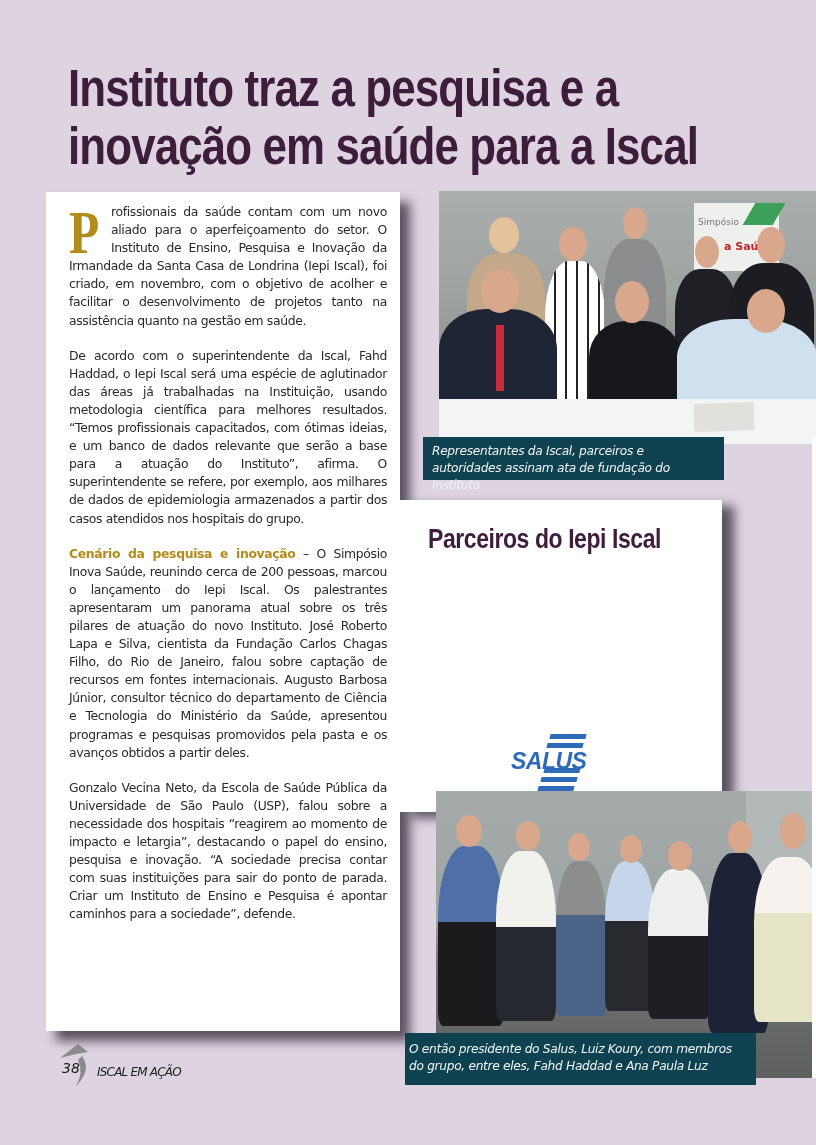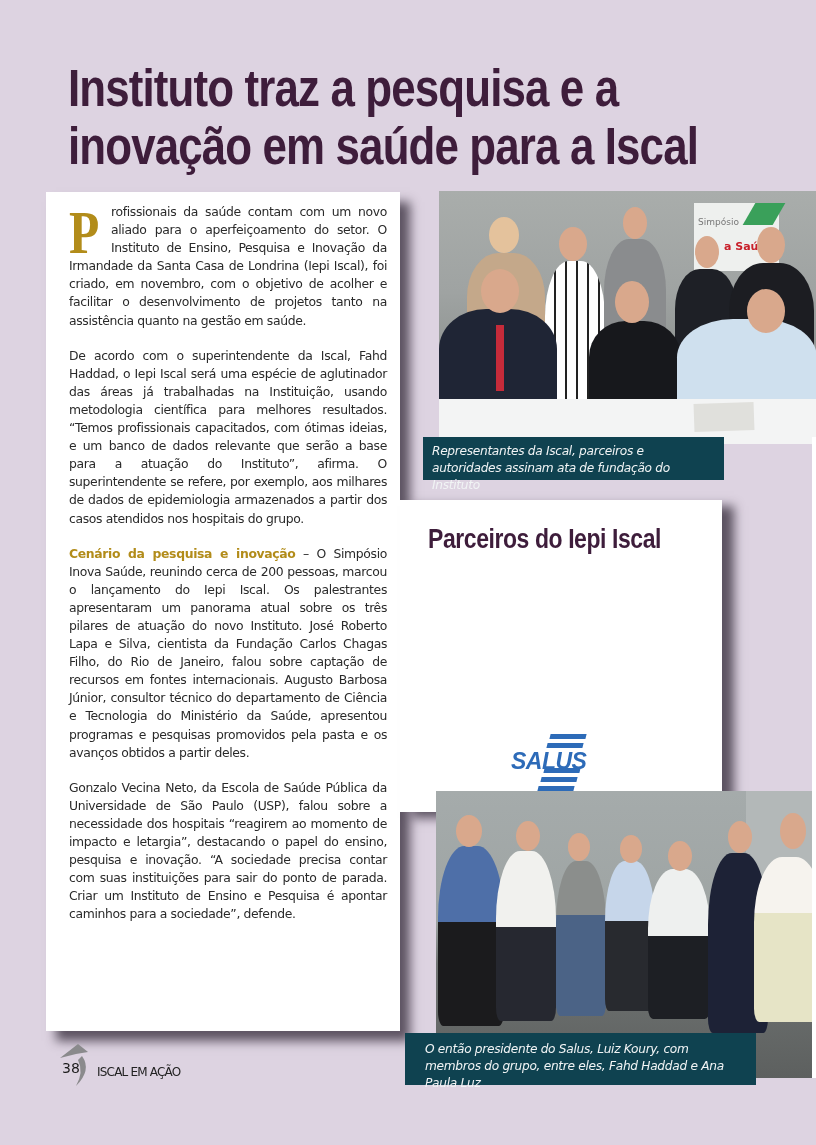--- a/index.html
+++ b/index.html
@@ -10,36 +10,36 @@
   .text-inner p{margin:0 0 17px 0;}
   .dropcap{float:left;font-family:"Liberation Serif",serif;font-weight:700;font-size:62px;line-height:50px;color:#b28c1a;margin:4px 8px 0 0;transform:scaleX(0.8);transform-origin:left top;width:34px;height:50px;}
   .subhead{color:#b28c1a;font-weight:700;}
   .photo{position:absolute;overflow:hidden;margin-left:36px;}
   .photo-top{left:403px;top:191px;width:389px;height:253px;background:linear-gradient(180deg,#a9adab 0%,#9fa3a2 40%,#8d9290 70%,#e9ebea 78%,#f5f6f6 100%);}
   .photo-bottom{left:400px;top:791px;width:391px;height:287px;background:linear-gradient(180deg,#a5abab 0%,#9ea4a3 45%,#6f7372 60%,#5d605f 100%);}
   .person{position:absolute;border-radius:40% 40% 8% 8%;}
   .head{position:absolute;border-radius:50%;background:#d9a88c;}
   .caption{position:absolute;background:#0f4250;color:#f1f4f5;font-family:"DejaVu Sans",sans-serif;font-style:italic;font-size:12.2px;line-height:17px;padding:6px 10px 5px 22px;box-sizing:border-box;letter-spacing:-0.3px;}
   .caption-top{left:423px;top:437px;width:301px;height:43px;padding-left:9px;}
-  .caption-bottom{left:405px;top:1033px;width:351px;height:52px;padding:8px 10px 0 20px;}
+  .caption-bottom{left:405px;top:1033px;width:351px;height:52px;padding:8px 10px 0 4px;}
   .partners{position:absolute;left:400px;top:480px;width:322px;height:312px;background:#fff;box-shadow:12px 6px 10px rgba(50,40,55,0.75);margin-top:20px;}
   .partners-title{position:absolute;left:28px;top:23px;margin:0;font-family:"Liberation Sans",sans-serif;font-weight:700;font-size:28px;color:#3e1d3b;transform:scaleX(0.82);transform-origin:left top;white-space:nowrap;letter-spacing:-0.5px;}
   .logo{position:absolute;}
   .inesco{left:80px;top:75px;width:150px;height:60px;}
   .inesco-word{position:absolute;left:10px;top:12px;font-family:"Liberation Serif",serif;font-size:34px;line-height:34px;color:#2b5597;letter-spacing:0px;}
   .inesco-i{color:#ef8a2c;}
   .inesco-sub{position:absolute;left:21px;top:47px;font-size:7.2px;color:#555;white-space:nowrap;font-family:"DejaVu Sans",sans-serif;}
   .salus{left:88px;top:165px;width:150px;height:40px;}
   .salus-word{position:absolute;left:38px;top:6px;font-family:"Liberation Serif",serif;font-size:22px;letter-spacing:9px;color:#222;}
   .salus-sub{position:absolute;left:40px;top:30px;font-size:4px;letter-spacing:1px;color:#333;white-space:nowrap;font-family:"DejaVu Sans",sans-serif;}
   .sebrae{left:108px;top:234px;width:110px;height:55px;}
   .sebrae-word{position:absolute;left:3px;top:14px;font-family:"Liberation Sans",sans-serif;font-weight:700;font-style:italic;font-size:23px;color:#2d6bb8;letter-spacing:-0.5px;z-index:2;}
   .sebrae-bar{position:absolute;height:5px;background:#2d6bb8;transform:skewX(-14deg);}
   .right-strip{position:absolute;left:812px;top:437px;width:4px;height:641px;background:#fff;}
-  .footer{position:absolute;left:56px;top:1040px;height:50px;width:200px;}
+  .footer{position:absolute;left:56px;top:1040px;height:50px;width:200px;font-style:italic;}
   .footer-page{position:absolute;left:6px;top:20px;font-family:"DejaVu Sans",sans-serif;font-size:14px;color:#1c1c1c;}
   .footer-mag{position:absolute;left:41px;top:25px;font-family:"DejaVu Sans",sans-serif;font-size:12px;color:#222;letter-spacing:-0.8px;white-space:nowrap;}
 </style>
 </head>
 <body>
 
 <h1 class="title">
   <span>Instituto traz a pesquisa e a</span><br>
   <span>inovação em saúde para a Iscal</span>
 </h1>

